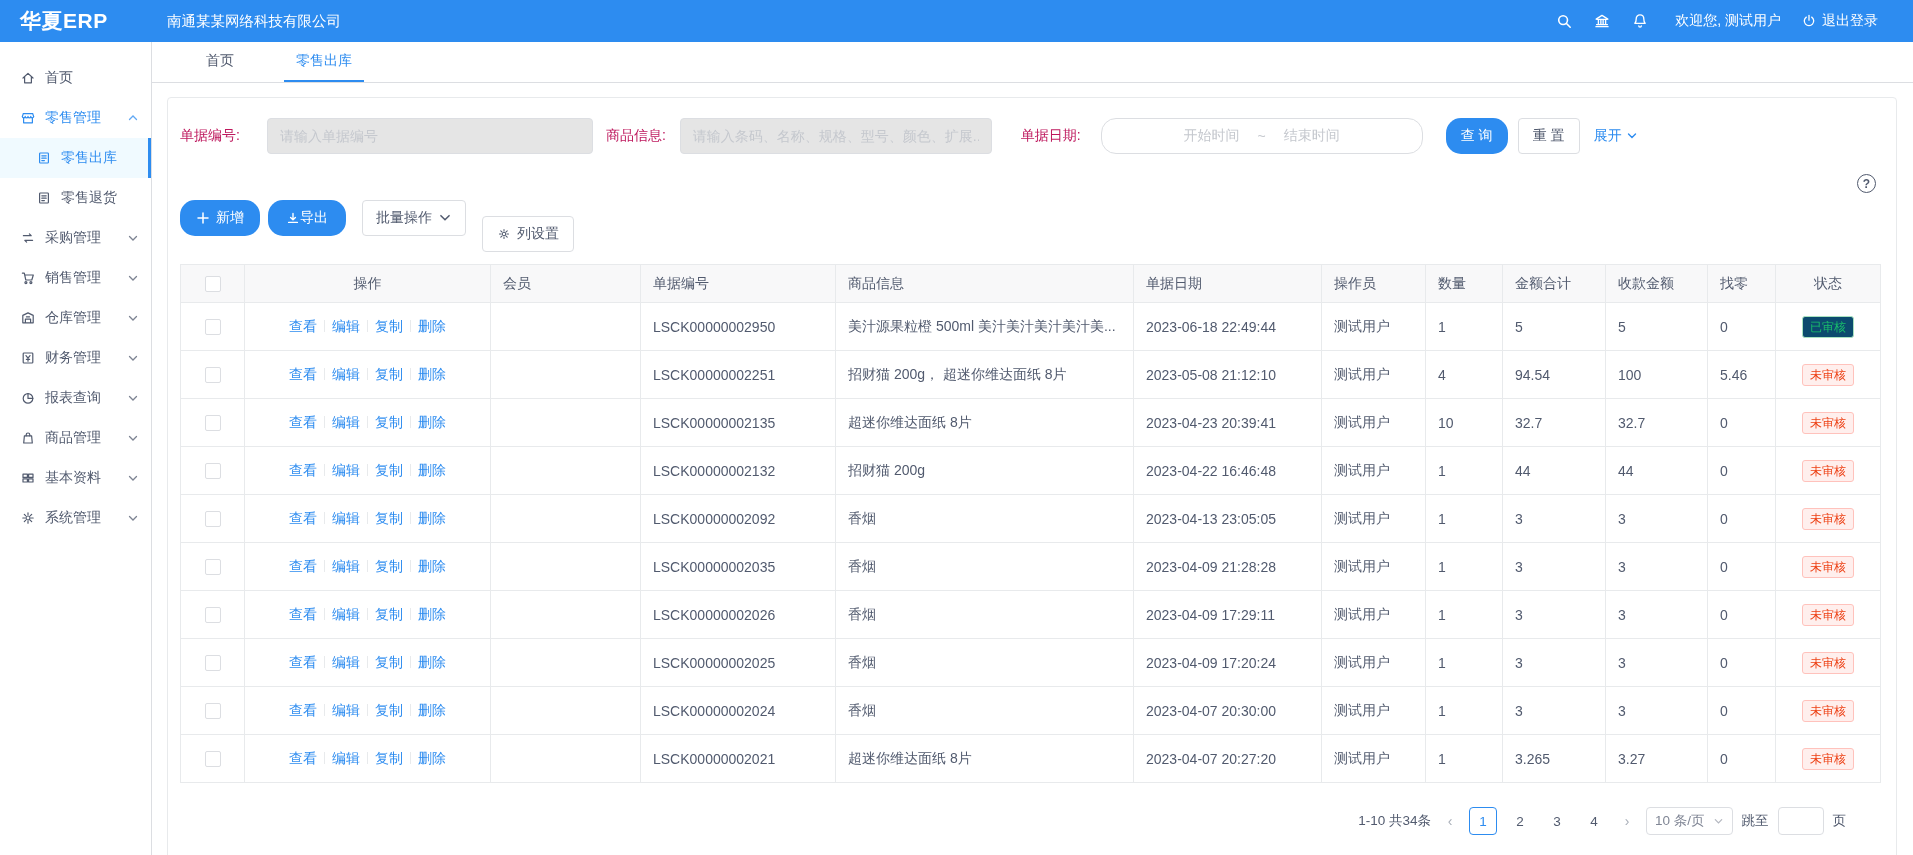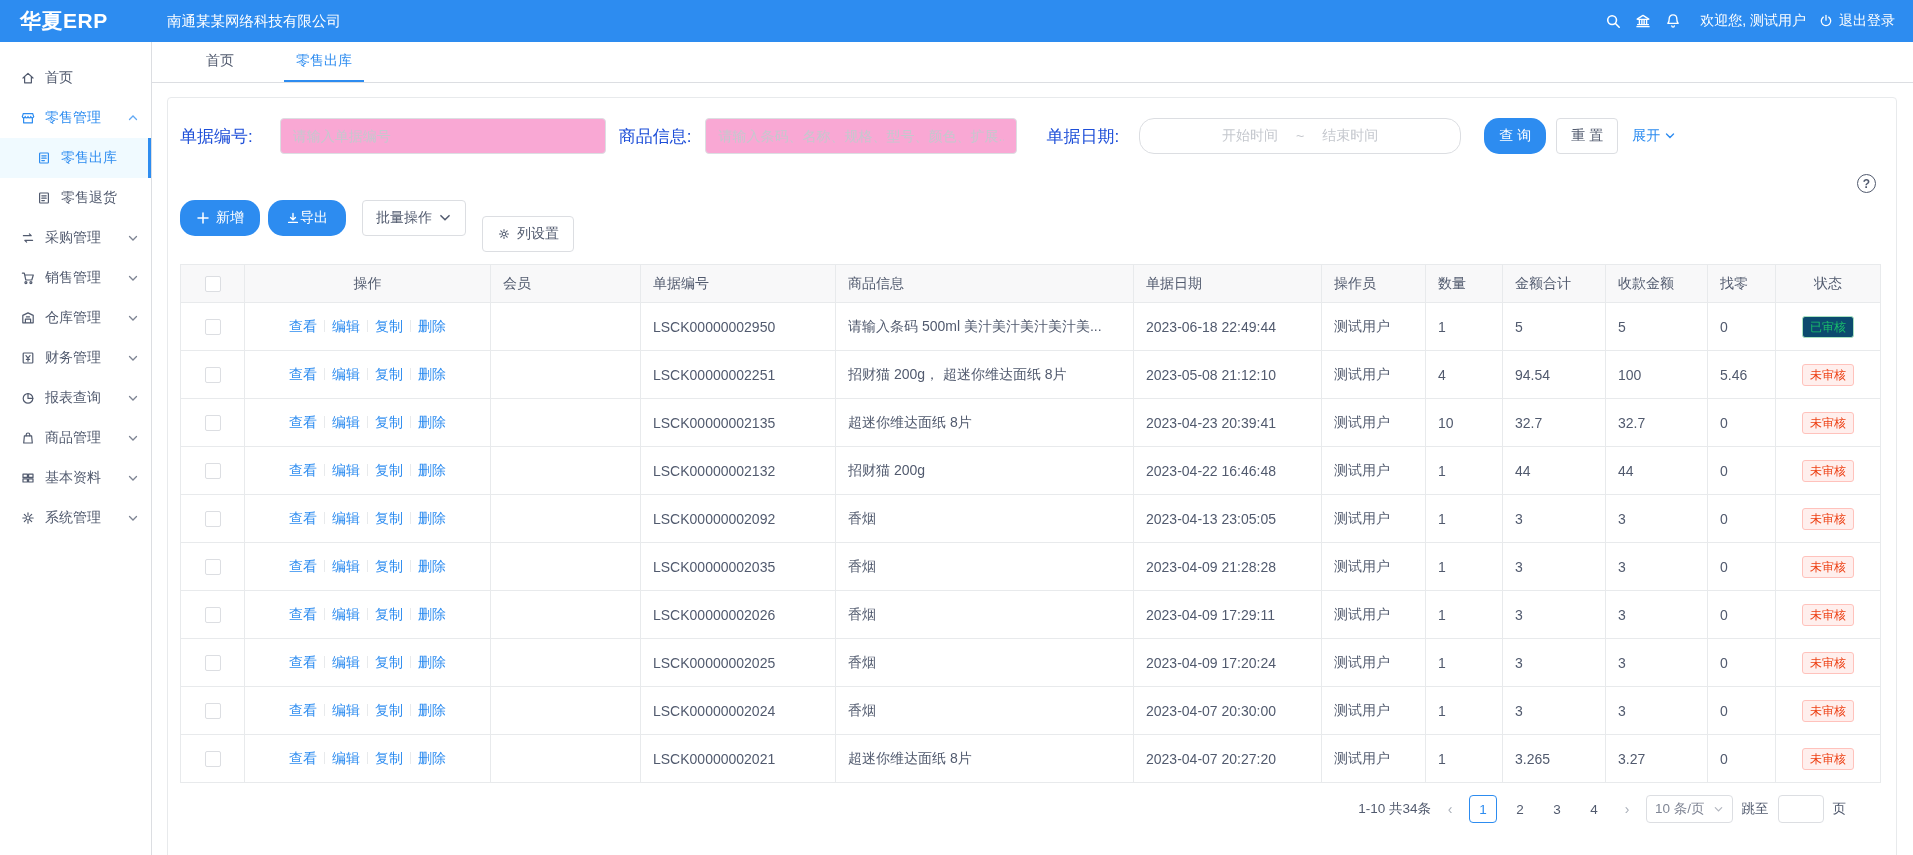--- a/index.html
+++ b/index.html
@@ -4,21 +4,21 @@
 <style>
   * { margin:0; padding:0; box-sizing:border-box; }
   html,body { width:1913px; height:855px; overflow:hidden;
     font-family:"Liberation Sans","DejaVu Sans",sans-serif; font-size:14px; color:#515a6e; background:#fff; }
   .app { width:1913px; height:855px; display:flex; flex-direction:column; }
 
   
   .topbar { height:42px; background:var(--accent,#2d8cf0); display:flex; align-items:center; flex:0 0 42px; }
   .logo { width:152px; padding-left:20px; color:#fff; font-size:21px; font-weight:bold; letter-spacing:.5px; white-space:nowrap; }
   .company { color:#fff; font-size:14.5px; margin-left:15px; }
-  .topbar-right { margin-left:auto; display:flex; align-items:flex-end; gap:12px; padding-right:18px; color:#fff; }
+  .topbar-right { margin-left:auto; display:flex; align-items:flex-end; gap:20px; padding-right:35px; color:#fff; }
   .tb-icon { display:inline-flex; width:18px; height:18px; cursor:pointer; }
   .tb-icon svg { width:18px; height:18px; }
   .welcome { font-size:14px; margin-left:6px; }
   .logout { display:inline-flex; align-items:center; gap:5px; cursor:pointer; font-size:14px; }
 
   
   .body { flex:1; display:flex; min-height:0; }
   .sidebar { width:152px; flex:0 0 152px; border-right:1px solid #dcdee2; background:#fff; padding-top:16px; }
   .side-item { height:40px; display:flex; align-items:center; padding:0 12px 0 20px; cursor:pointer; color:#515a6e; position:relative; }
   .side-item .s-icon { width:16px; height:16px; display:inline-flex; margin-right:9px; flex:0 0 16px; }
@@ -33,22 +33,22 @@
   .main { flex:1; display:flex; flex-direction:column; min-width:0; }
   .tabstrip { height:46px; border-bottom:1px solid #dcdee2; display:flex; align-items:flex-end; padding-left:42px; gap:38px; background:#fff; }
   .tab { padding:10px 12px; font-size:14px; color:#515a6e; cursor:pointer; border-bottom:2px solid transparent; }
   .tab.active { color:var(--accent,#2d8cf0); border-bottom-color:var(--accent,#2d8cf0); }
 
   .content { flex:1; }
   .card { margin:14px 16px 0 15px; border:1px solid #e8eaec; border-radius:4px; background:#fff; padding:20px 0 42px 12px; position:relative; }
 
   
   .filter-row { display:flex; align-items:center; white-space:nowrap; }
-  .f-label { font-size:17px; color:#1d4ed8; }
-  .inp { height:36px; border:1px solid #dcdee2; border-radius:4px; padding:0 12px; font-size:14px; color:#515a6e; outline:none; background:#f9a8d4; font-family:inherit; }
+  .f-label { font-size:14px; color:#be185d; }
+  .inp { height:36px; border:1px solid #dcdee2; border-radius:4px; padding:0 12px; font-size:14px; color:#515a6e; outline:none; background:#e5e5e5; font-family:inherit; }
   .inp::placeholder { color:#c5c8ce; }
   .inp.bill { width:326px; margin-left:27px; }
   .inp.prod { width:312px; margin-left:14px; }
   .lbl-prod { margin-left:13px; }
   .lbl-date { margin-left:29px; }
   .datebox { width:322px; height:36px; border:1px solid #dcdee2; border-radius:15px; margin-left:20px; display:flex; align-items:center; justify-content:center; gap:18px; color:#c5c8ce; cursor:text; }
   .btn { height:36px; border-radius:4px; border:1px solid transparent; font-size:14px; display:inline-flex; align-items:center; justify-content:center; cursor:pointer; font-family:inherit; }
   .btn-primary { background:var(--accent,#2d8cf0); color:#fff;border-radius:15px; }
   .btn-plain { background:#fff; border-color:#dcdee2; color:#515a6e; }
   .btn-search { width:62px; margin-left:23px; }
@@ -78,21 +78,21 @@
   td.c-check, th.c-check { text-align:center; }
   .checkbox { display:inline-block; width:16px; height:16px; border:1px solid #dcdee2; border-radius:2px; background:#fff; vertical-align:middle; cursor:pointer; }
   .lnk { color:var(--accent,#2d8cf0); cursor:pointer; text-decoration:none; }
   .sep { display:inline-block; width:1px; height:12px; background:#e8eaec; margin:0 7px; vertical-align:-1px; }
   td.c-status { text-align:center; }
   .badge { display:inline-block; font-size:12px; line-height:20px; padding:0 7px; border-radius:3px; border:1px solid; }
   .badge.ok { color:var(--success,#19be6b); border-color:#a8e3c0; background:#0c4a6e; }
   .badge.no { color:var(--danger,#ed4014); border-color:#ffc2bc; background:#ffefed; }
 
   
-  .pager { display:flex; align-items:center; justify-content:flex-end; gap:9px; margin-top:12px; padding-right:50px; color:#515a6e; font-size:13.5px; }
+  .pager { display:flex; align-items:center; justify-content:flex-end; gap:9px; margin-top:24px; padding-right:50px; color:#515a6e; font-size:13.5px; }
   .pg-arrow { color:#a8aeb8; font-size:14px; width:20px; text-align:center; cursor:pointer; }
   .pg-num { min-width:28px; height:28px; display:inline-flex; align-items:center; justify-content:center; border-radius:4px; cursor:pointer; }
   .pg-num.current { border:1px solid var(--accent,#2d8cf0); color:var(--accent,#2d8cf0); }
   .pg-size { height:28px; border:1px solid #dcdee2; border-radius:4px; display:inline-flex; align-items:center; gap:8px; padding:0 8px; color:#808695; cursor:pointer; }
   .pg-size svg { width:11px; height:11px; opacity:.6; }
   .jump-input { width:46px; height:28px; border:1px solid #dcdee2; border-radius:4px; outline:none; padding:0 6px; font-family:inherit; }
 </style>
 </head>
 <body>
 
@@ -370,21 +370,21 @@
               </tr>
             </thead>
             <tbody>
   <tr>
     <td class="c-check"><span class="checkbox"></span></td>
     <td class="c-act">
       <a class="lnk">查看</a><span class="sep"></span><a class="lnk">编辑</a><span class="sep"></span><a class="lnk">复制</a><span class="sep"></span><a class="lnk">删除</a>
     </td>
     <td></td>
     <td>LSCK00000002950</td>
-    <td>请输入条码 500ml 美汁美汁美汁美汁美...</td>
+    <td>美汁源果粒橙 500ml 美汁美汁美汁美汁美...</td>
     <td>2023-06-18 22:49:44</td>
     <td>测试用户</td>
     <td>1</td>
     <td>5</td>
     <td>5</td>
     <td>0</td>
     <td class="c-status"><span class="badge ok">已审核</span></td>
   </tr>
 
   <tr>

